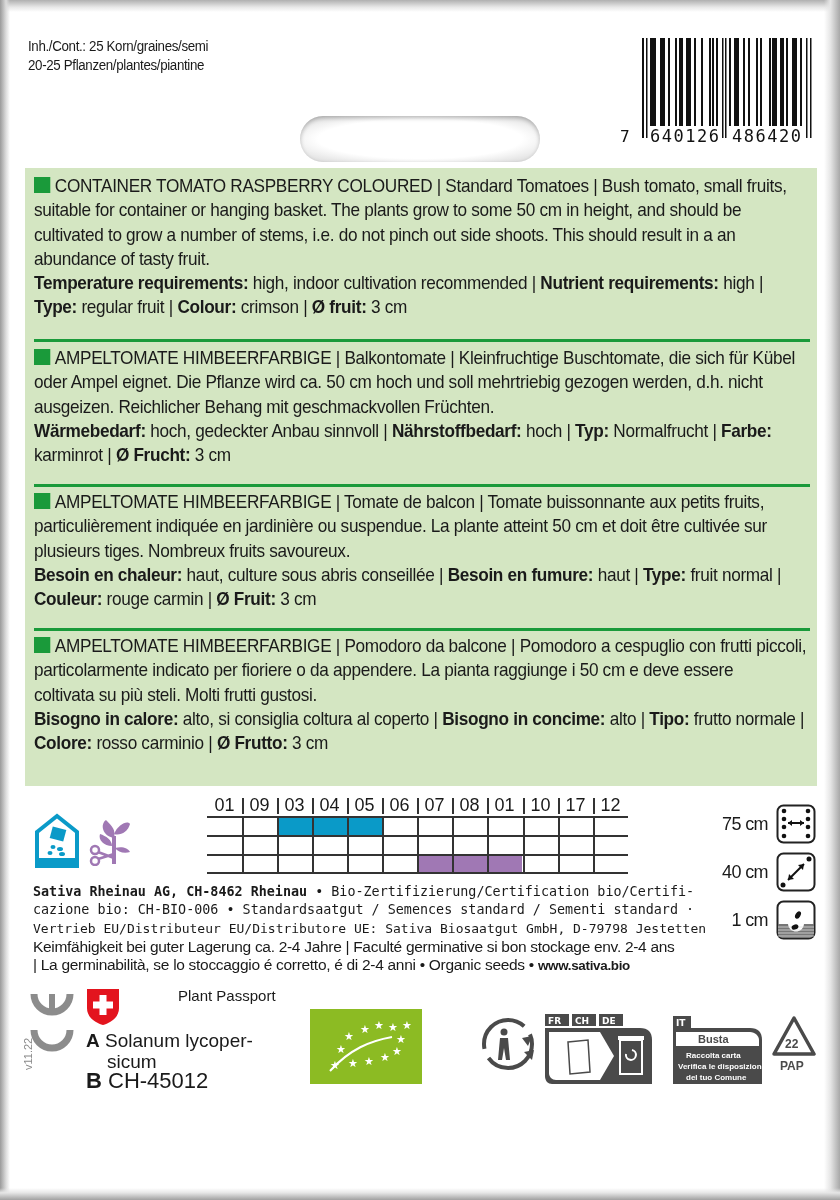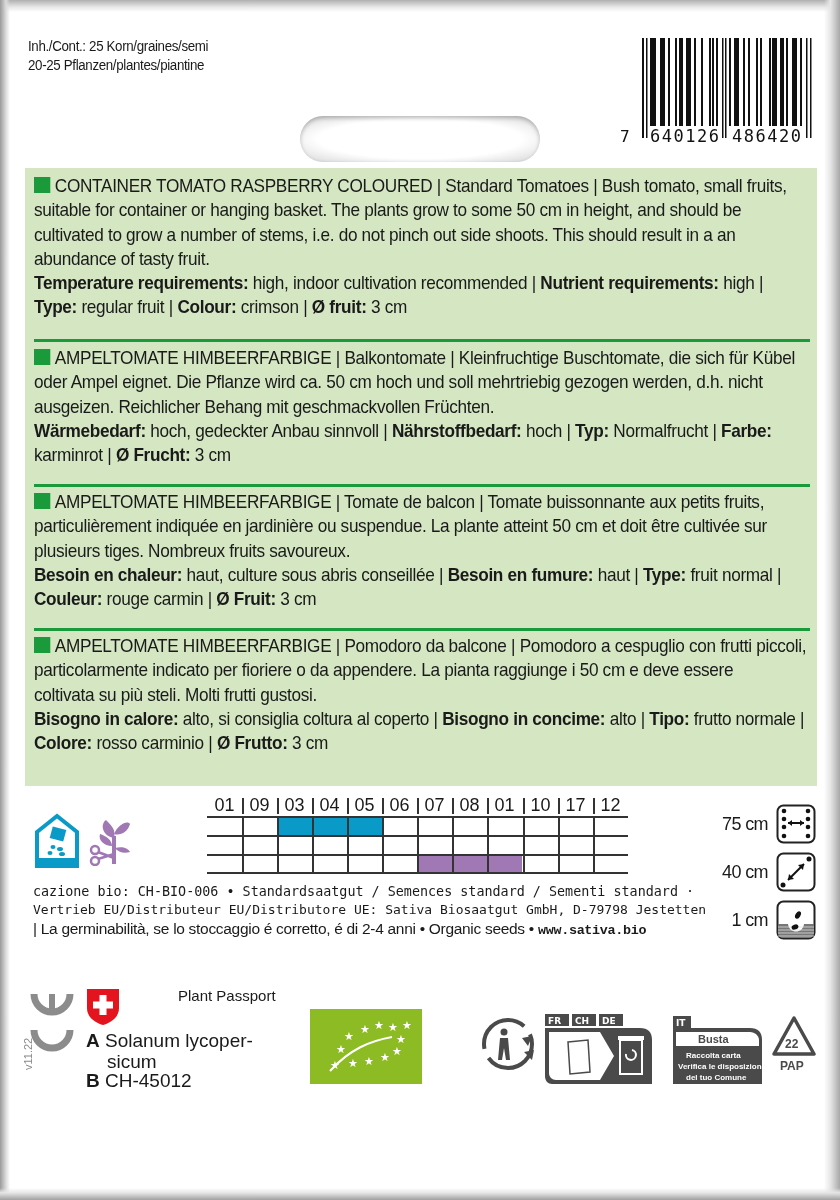--- a/index.html
+++ b/index.html
@@ -41,21 +41,21 @@
   .legal{position:absolute;left:33px;top:883px;width:660px;font-family:"DejaVu Sans Mono","Liberation Mono",monospace;font-size:13.4px;line-height:18.3px;color:#1a1a1a;}
   .legal .ln{white-space:nowrap;display:block;}
   .legal .cond{font-family:"Liberation Sans Narrow","Liberation Sans",sans-serif;font-size:15.5px;letter-spacing:-0.3px;}
 
   .ce{position:absolute;left:30px;top:990px;}
   .version{position:absolute;left:22px;top:1070px;font-size:11px;color:#8a8a8a;transform:rotate(-90deg);transform-origin:left top;font-family:"Liberation Sans Narrow","Liberation Sans",sans-serif;}
   .swiss{position:absolute;left:86px;top:988px;}
   .pp-title{position:absolute;left:178px;top:987px;font-size:15px;}
   .pp-a{position:absolute;left:86px;top:1030px;font-size:19px;line-height:22px;}
   .pp-a2{position:absolute;left:107px;top:1051px;font-size:19px;line-height:22px;}
-  .pp-b{position:absolute;left:86px;top:1070px;font-size:19px;line-height:22px;}
+  .pp-b{position:absolute;left:86px;top:1070px;font-size:22px;line-height:22px;}
   .eu-leaf{position:absolute;left:310px;top:1009px;width:112px;height:75px;background:#8cbb23;}
 
   .recycle{position:absolute;left:480px;top:1010px;}
 </style>
 </head>
 <body>
 
 <div class="page">
   <div class="shadow-top"></div>
   <div class="shadow-left"></div>
@@ -266,23 +266,25 @@
             <line x1="2" y1="33" x2="38" y2="33"></line>
             <line x1="2" y1="36" x2="38" y2="36"></line>
           </g>
         <ellipse cx="22" cy="15" rx="2.5" ry="4" fill="#111" transform="rotate(30 22 15)"></ellipse>
         <ellipse cx="19" cy="27" rx="3.5" ry="2.5" fill="#111" transform="rotate(-20 19 27)"></ellipse>
       </svg>
     </div>
   </div>
 
   <div class="legal">
+    <span class="ln"><b>Sativa Rheinau AG, CH-8462 Rheinau</b><span> • Bio-Zertifizierung/Certification bio/Certifi-</span></span>
     <span class="ln">cazione bio: CH-BIO-006 • Standardsaatgut / Semences standard / Sementi standard ·</span>
     <span class="ln" style="font-size:13px;">Vertrieb EU/Distributeur EU/Distributore UE: Sativa Biosaatgut GmbH, D-79798 Jestetten</span>
-    <span class="ln cond"><span>| La germinabilità, se lo stoccaggio é corretto, é di 2-4 anni • Organic seeds • </span><b style="font-family:Liberation Mono, monospace;font-size:13.4px;">www.sativa.bio</b></span>
+    <span class="ln cond">Keimfähigkeit bei guter Lagerung ca. 2-4 Jahre | Faculté germinative si bon stockage env. 2-4 ans</span>
+    <span class="ln cond"><span>| La germinabilità, se lo stoccaggio é corretto, é di 2-4 anni • Organic seeds • </span><b style="font-family:Liberation Sans, sans-serif;font-size:13.4px;">www.sativa.bio</b></span>
   </div>
 
   <div class="ce">
     <svg width="44" height="70" viewBox="0 0 44 70">
       <path d="M4 4 A18 18 0 0 0 40 4" fill="none" stroke="#8c8c8c" stroke-width="7"></path>
       <line x1="22" y1="4" x2="22" y2="20" stroke="#8c8c8c" stroke-width="6"></line>
       <path d="M4 40 A18 18 0 0 0 40 40" fill="none" stroke="#8c8c8c" stroke-width="7"></path>
     </svg>
   </div>
   <div class="version">v11.22</div>

